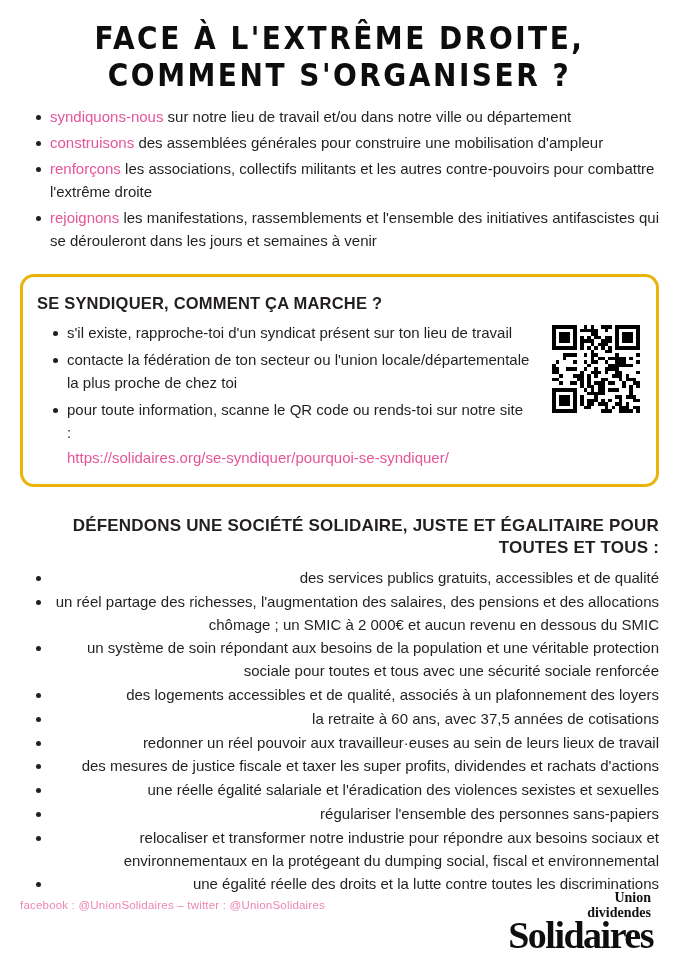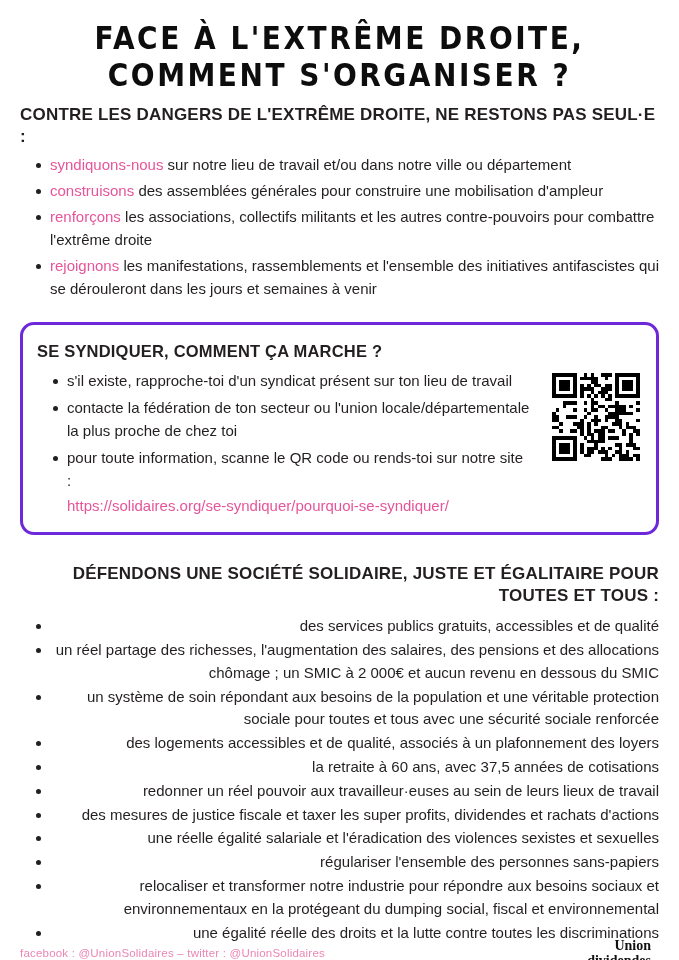--- a/index.html
+++ b/index.html
@@ -51,21 +51,21 @@
     position: absolute;
     left: 16px; top: 9px;
     width: 5px; height: 5px;
     border-radius: 50%;
     background: #231f20;
   }
   .kw { color: #e6559b; }
 
   
   .pink-box {
-    border: 3px solid #6d28d9;
+    border: 3px solid #eab308;
     border-radius: 14px;
     margin: 18px 0 14px 0;
     padding: 16px 14px 16px 14px;
     position: relative;
   }
   .pink-box .sec-heading { font-size: 16.5px; margin-bottom: 8px; }
   .pink-box ul.blist { padding-right: 112px; }
   .pink-box ul.blist li { margin-bottom: 4px; }
   .box-link {
     display: block;
@@ -122,21 +122,20 @@
 <body>
 
 <div class="page">
 
   <div class="poster-title">
     <div>FACE À L'EXTRÊME DROITE,</div>
     <div>COMMENT S'ORGANISER ?</div>
   </div>
 
   <div>
-    <div class="sec-heading">CONTRE LES DANGERS DE L'EXTRÊME DROITE, NE RESTONS PAS SEUL·E :</div>
     <ul class="blist">
       <li><span class="kw">syndiquons-nous</span><span> sur notre lieu de travail et/ou dans notre ville ou département</span></li>
       <li><span class="kw">construisons</span><span> des assemblées générales pour construire une mobilisation d'ampleur</span></li>
       <li><span class="kw">renforçons</span><span> les associations, collectifs militants et les autres contre-pouvoirs pour combattre l'extrême droite</span></li>
       <li><span class="kw">rejoignons</span><span> les manifestations, rassemblements et l'ensemble des initiatives antifascistes qui se dérouleront dans les jours et semaines à venir</span></li>
     </ul>
   </div>
 
   <div class="pink-box">
     <div class="sec-heading">SE SYNDIQUER, COMMENT ÇA MARCHE ?</div>

